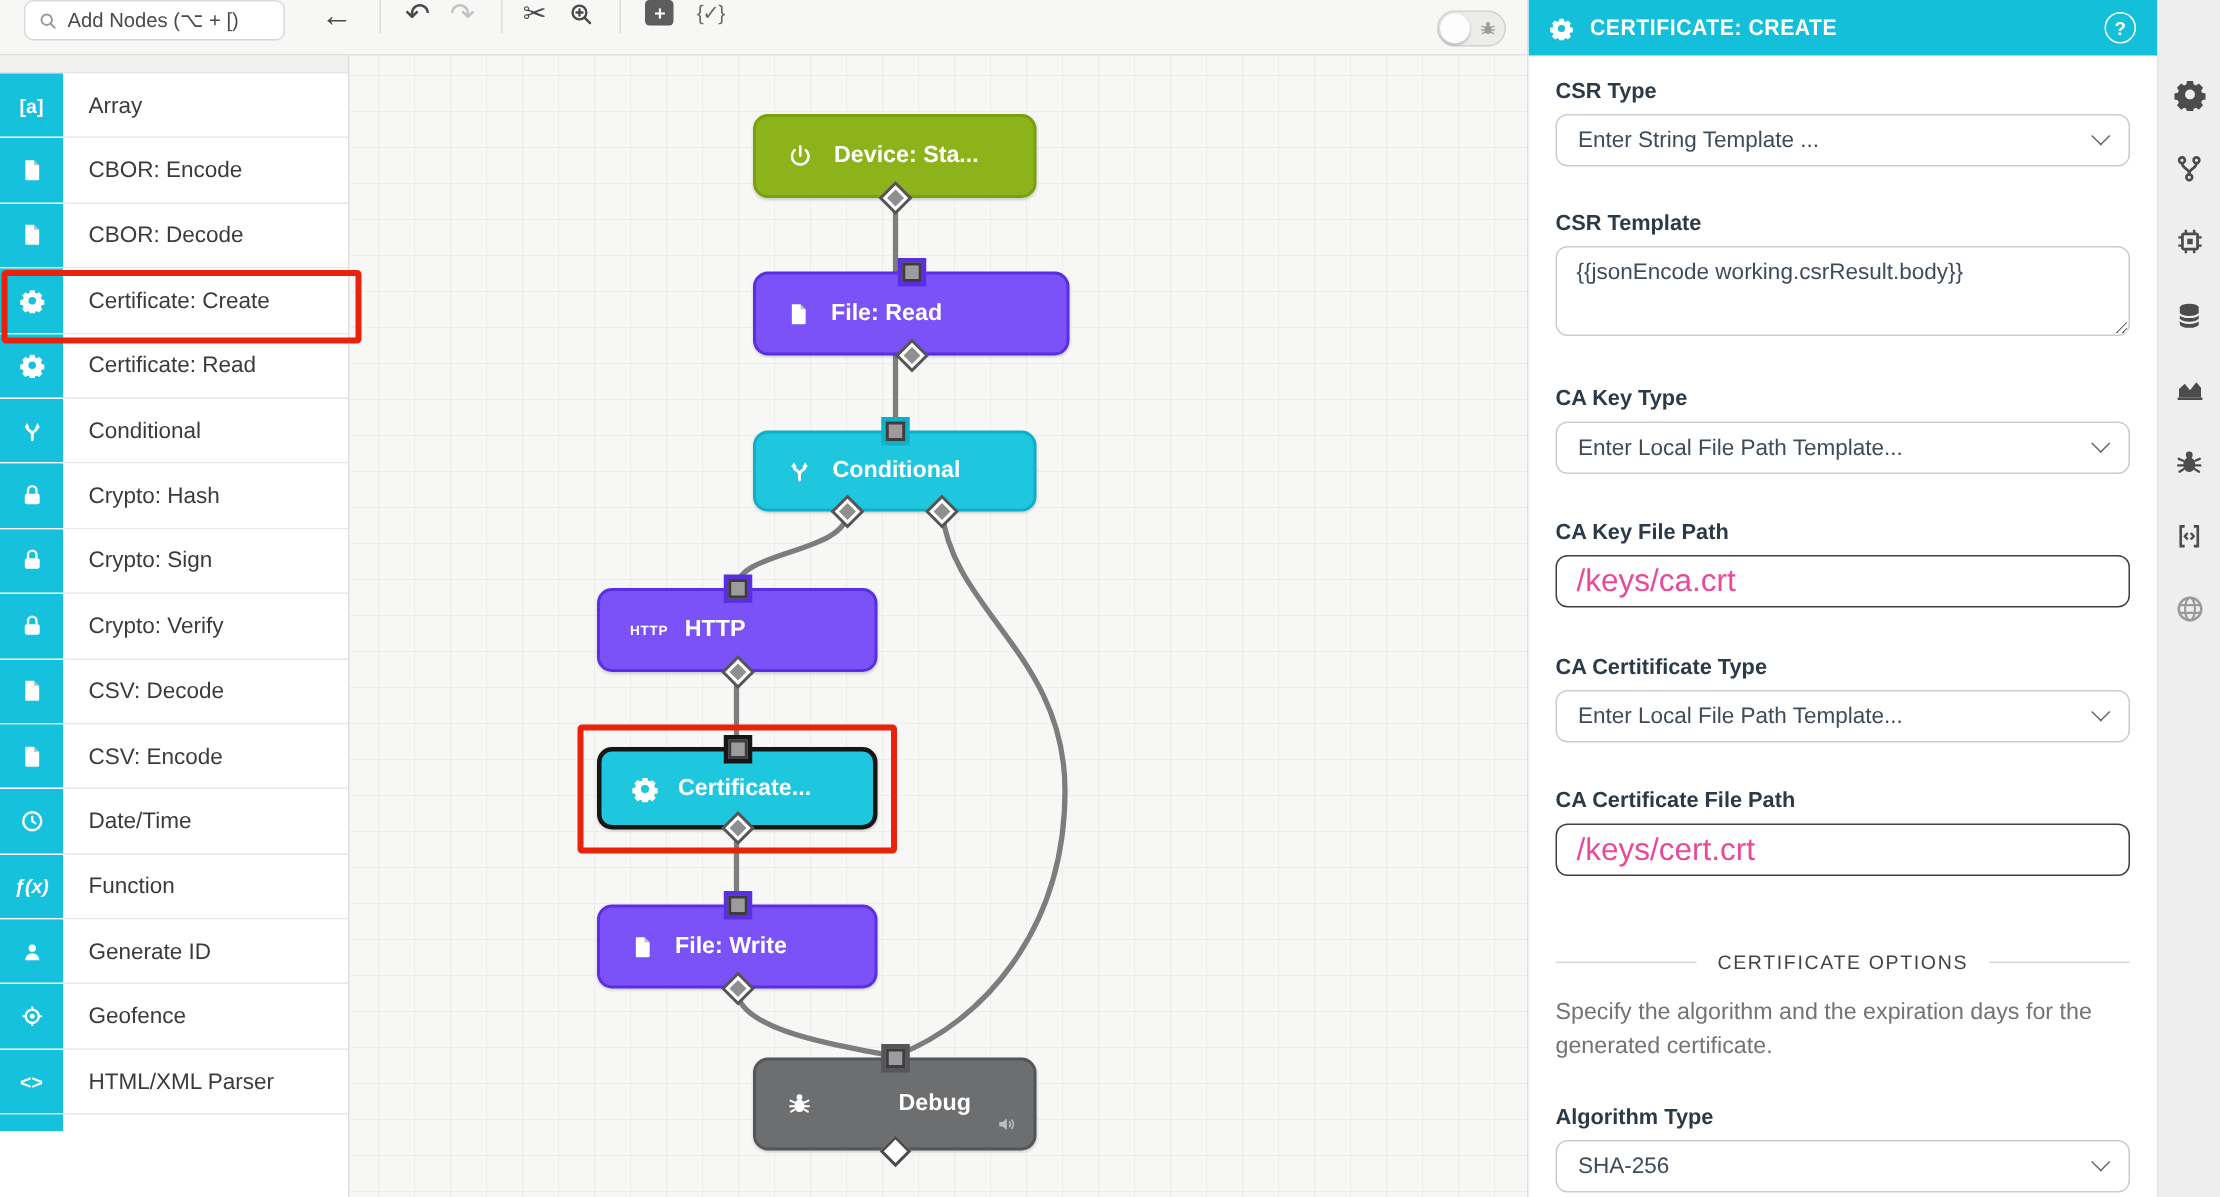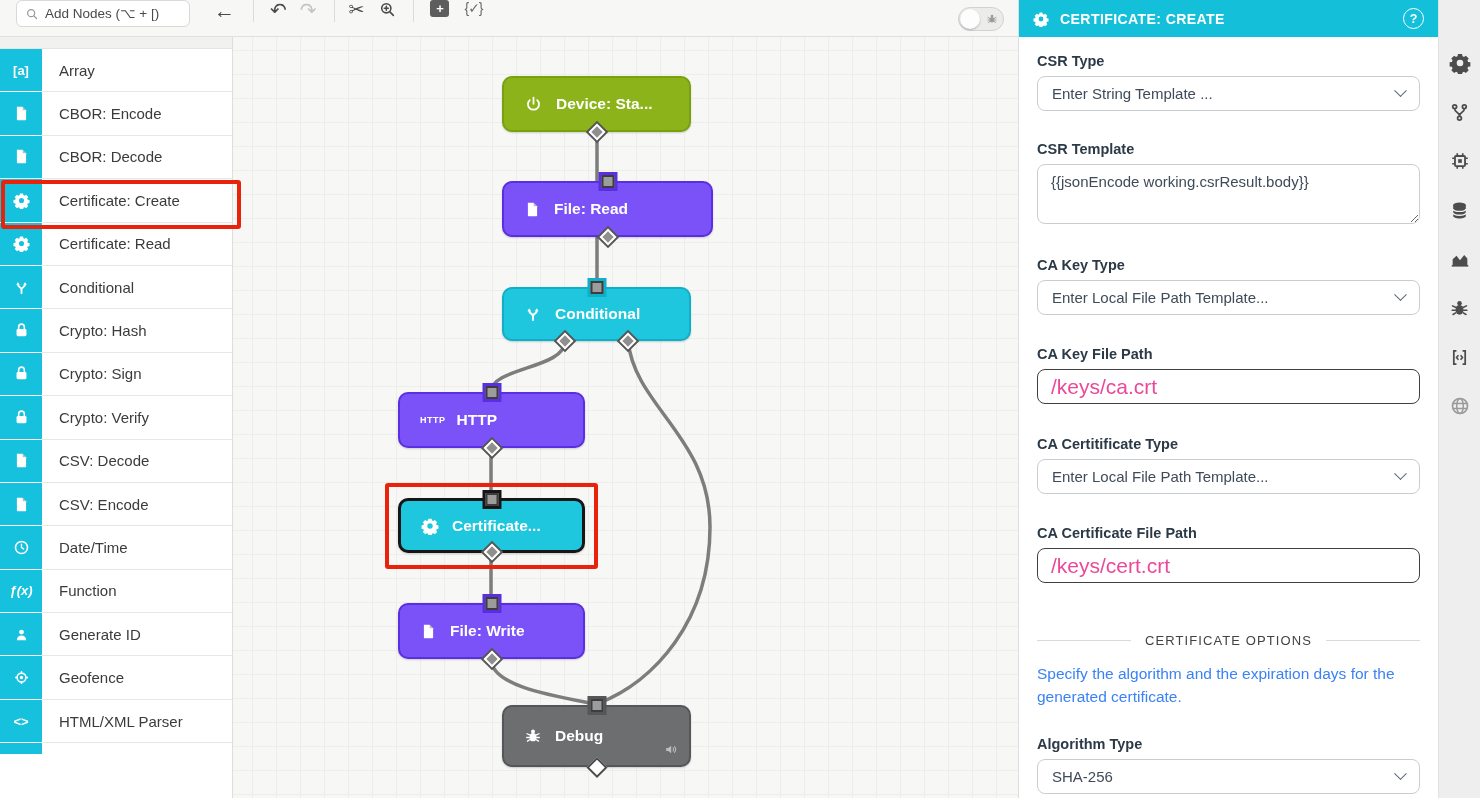--- a/index.html
+++ b/index.html
@@ -55,21 +55,21 @@
           box-shadow:0 1px 2px rgba(0,0,0,.18); cursor:move; }
   .node .nicon { margin-right:13px; flex:0 0 auto; }
   .nicon-text { font-size:9px; font-weight:bold; letter-spacing:.5px; margin-right:11px; }
   .nlabel { white-space:nowrap;text-align:center; }
   .n-device  { left:269px; top:39px;  width:189px; height:56px; --fill:#8db31b; --bc:#79a00e; }
   .n-fread   { left:269px; top:144px; width:211px; height:56px; --fill:#7b52f7; --bc:#5a2ee2; }
   .n-cond    { left:269px; top:250px; width:189px; height:54px; --fill:#1ec7de; --bc:#10afc8; }
   .n-http    { left:165px; top:355px; width:187px; height:56px; --fill:#7b52f7; --bc:#5a2ee2; }
   .n-cert    { left:165px; top:461px; width:187px; height:55px; --fill:#1ec7de; --bc:#161616; border-width:3px; }
   .n-fwrite  { left:165px; top:566px; width:187px; height:56px; --fill:#7b52f7; --bc:#5a2ee2; }
-  .n-debug   { left:269px; top:668px; width:189px; height:62px; --fill:#6d6e70; --bc:#55565a; }
+  .n-debug   { left:269px; top:668px; width:189px; height:62px;gap:44px; --fill:#6d6e70; --bc:#55565a; }
 
   .pin { position:absolute; top:-8px; left:50%; transform:translateX(-50%); width:13px; height:13px;
          background:#9c9c9c; border:2.5px solid #3d3d3d; box-shadow:0 0 0 3px var(--bc); }
   .n-cert .pin { box-shadow:0 0 0 3px #161616; }
   .pout { position:absolute; bottom:-8px; left:50%; transform:translateX(-50%) rotate(45deg); width:12px; height:12px;
           background:#8f8f8f; border:2px solid #fff; box-shadow:0 0 0 2px #555; }
   .pout.p1 { left:33%; } .pout.p2 { left:67%; }
   .pout.final { width:15px; height:15px; background:#fff; border:2.5px solid #4b4b4b; box-shadow:none; bottom:-10px; }
   .speaker { position:absolute; right:10px; bottom:8px; color:rgba(255,255,255,.55); }
 
@@ -94,21 +94,21 @@
           transform:rotate(45deg) translate(-2px,-2px); }
   .ptext { margin-top:7px; width:100%; height:60px; border:1px solid #c9cdd2; border-radius:8px; resize:vertical;
            padding:8px 13px; font-family:"Liberation Sans",sans-serif; font-size:15px; color:#3f4b59; outline:none; }
   .pinput { margin-top:7px; width:100%; height:35px; border:1px solid #404040; border-radius:8px;
             padding:0 13px; font-family:"Liberation Sans",sans-serif; font-size:21px; color:#ec4899; outline:none; }
   .mt16{margin-top:16px}.mt29{margin-top:29px}.mt30{margin-top:30px}
   .mt31{margin-top:31px}.mt32{margin-top:32px}.mt27{margin-top:27px}
   .psection { margin-top:50px; display:flex; align-items:center; gap:14px; color:#424242; font-size:13px;
               letter-spacing:1.1px; white-space:nowrap; }
   .psection::before,.psection::after { content:""; flex:1; height:1px; background:#d9d9d8; }
-  .pdesc { margin-top:14px; font-size:15.5px; color:#3b82f6; line-height:1.5; }
+  .pdesc { margin-top:14px; font-size:15.5px; color:#737373; line-height:1.5; }
 
   
   .rail { position:absolute; left:1438px; top:0; width:42px; height:798px; background:#efeeee;
           border-left:1px solid #e2e2e1; z-index:7; display:flex; flex-direction:column; align-items:center;
           padding-top:52px; gap:27px; }
   .ricon { color:#4c4c4c; cursor:pointer; height:22px; display:flex; align-items:center; }
   .ricon.dim { color:#9a9a9a; }
 </style>
 </head>
 <body>

